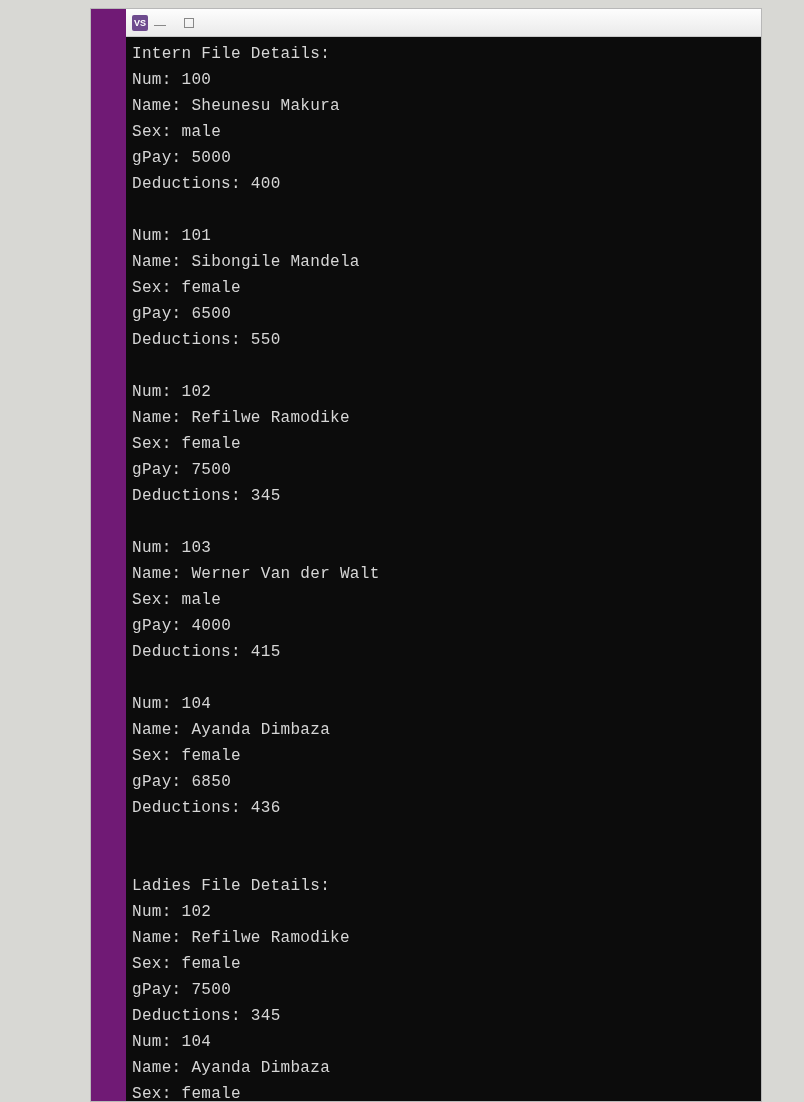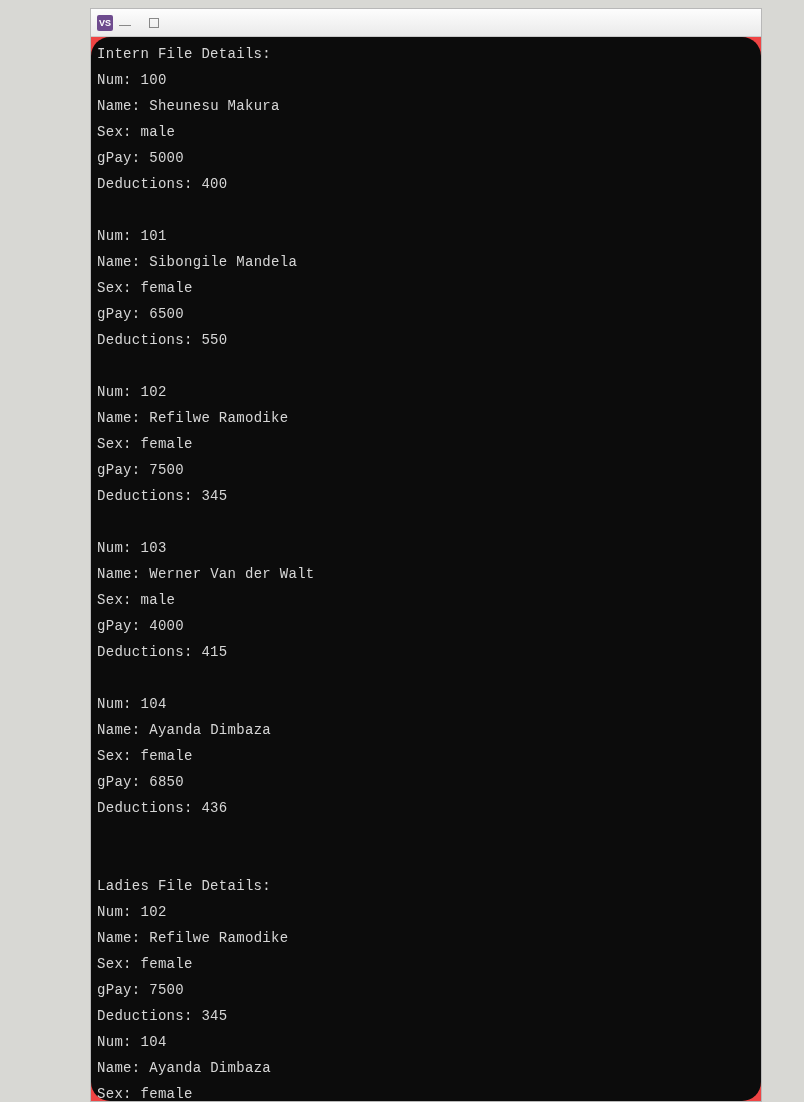--- a/index.html
+++ b/index.html
@@ -11,24 +11,25 @@
       width: 804px;
       height: 1102px;
       background: #d8d8d4;
       font-family: Consolas, 'Courier New', monospace;
       overflow: hidden;
       padding: 8px 0 0 90px;
     }
     .window {
       width: 672px;
       height: 1094px;
-      background: #ef4444;
+      background: #701a75;
       border: 1px solid #b8b8b8;
       display: flex;
       flex-direction: column;
+      padding-left: 35px;
     }
     .titlebar {
       height: 28px;
       background: linear-gradient(180deg, #fdfdfd 0%, #eaeaea 100%);
       border-bottom: 1px solid #c9c9c9;
       display: flex;
       align-items: center;
       padding: 0 6px;
       font-family: 'Segoe UI', Tahoma, sans-serif;
       font-size: 13px;
@@ -63,27 +64,26 @@
       font-size: 14px;
       line-height: 14px;
       text-align: center;
     }
     .titlebar .ctrl.min { border-bottom: 1px solid #888; height: 1px; width: 12px; margin-top: 6px;}
     .titlebar .ctrl.max { border: 1px solid #888; width: 10px; height: 10px;}
     .console {
       flex: 1;
       background: #0c0c0c;
       color: #d6d6d6;
-      font-size: 14px;
+      font-size: 16px;
       line-height: 26px;
       padding: 4px 6px;
       white-space: pre;
       overflow: hidden;
       letter-spacing: 0.3px;
-      border-radius: 19px;
     }
   </style>
 </head>
 <body>
 
 <div class="window">
   <div class="titlebar">
     <span class="icon">VS</span>
     <span class="controls">
       <span class="ctrl min"></span>

